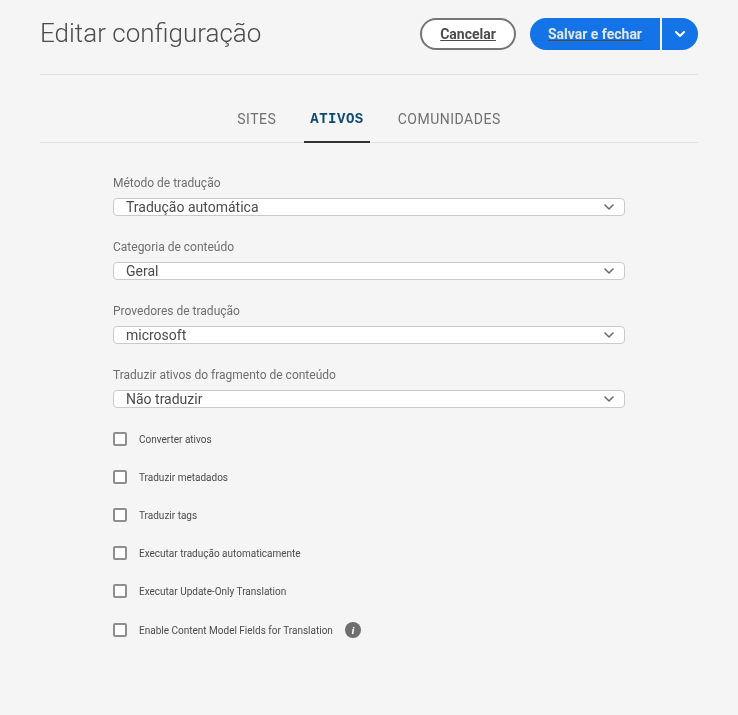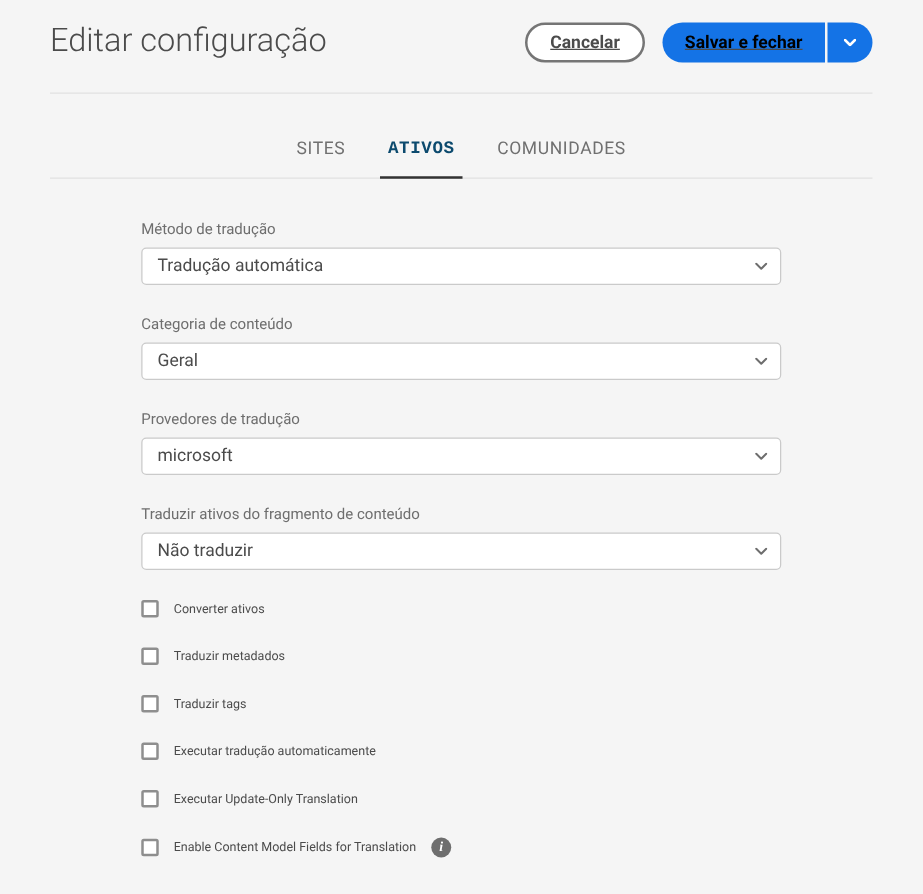--- a/index.html
+++ b/index.html
@@ -47,21 +47,21 @@
     background: #fff;
     color: #4b4b4b;
     border: 2px solid #757575;
     padding: 0 18px;
   }
   .btn-primary-group {
     display: flex;
   }
   .btn-primary {
     background: #1473e6;
-    color: #000000;
+    color: #e5e5e5;
     border: none;
     padding: 0 18px;
     border-radius: 16px 0 0 16px;
   }
   .btn-primary-caret {
     background: #1473e6;
     color: #fff;
     border: none;
     width: 36px;
     border-radius: 0 16px 16px 0;
@@ -106,21 +106,21 @@
   .field-label {
     font-size: 12px;
     color: #6e6e6e;
     margin-bottom: 8px;
   }
   .select {
     position: relative;
     background: #fff;
     border: 1px solid #cacaca;
     border-radius: 4px;
-    height: 30px;
+    height: 18px;
     display: flex;
     align-items: center;
     padding: 0 34px 0 12px;
     font-size: 14px;
     color: #4b4b4b;
     cursor: pointer;
   }
   .select .caret {
     position: absolute;
     right: 10px;

